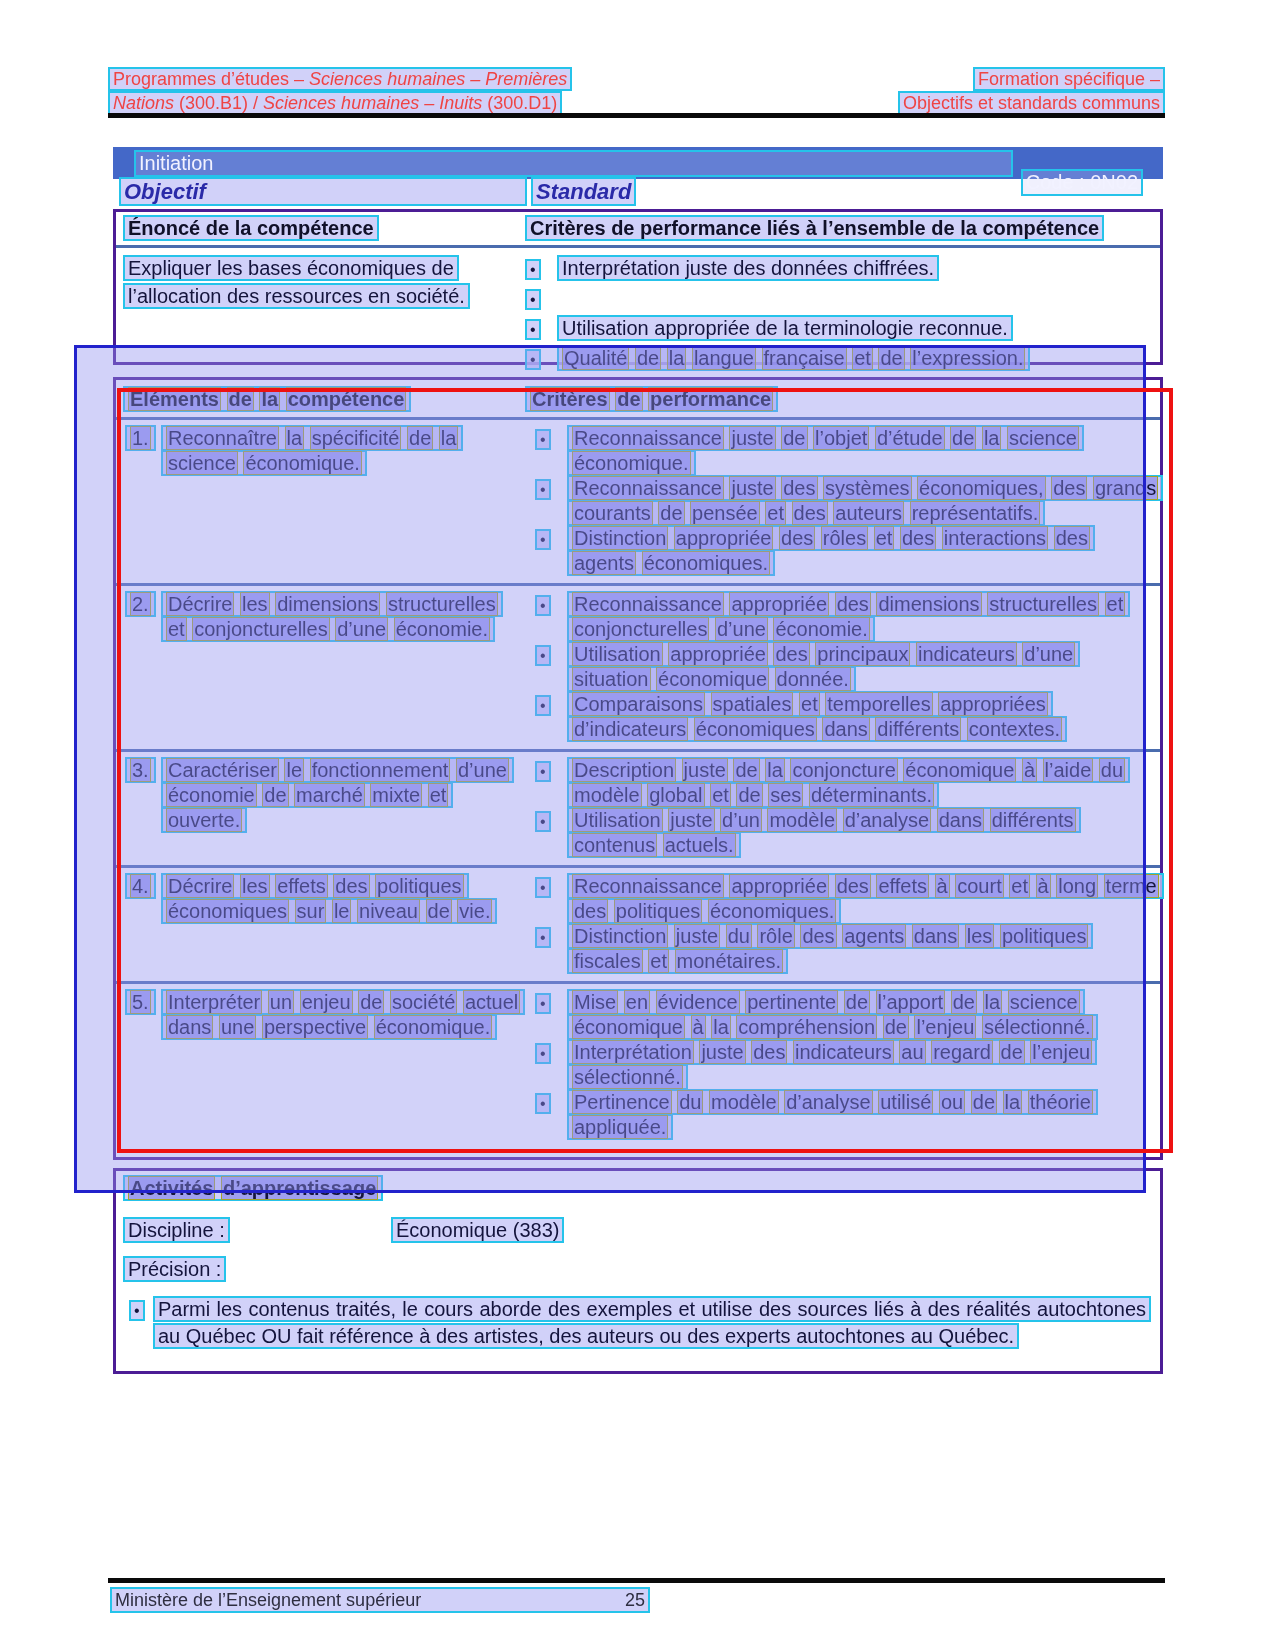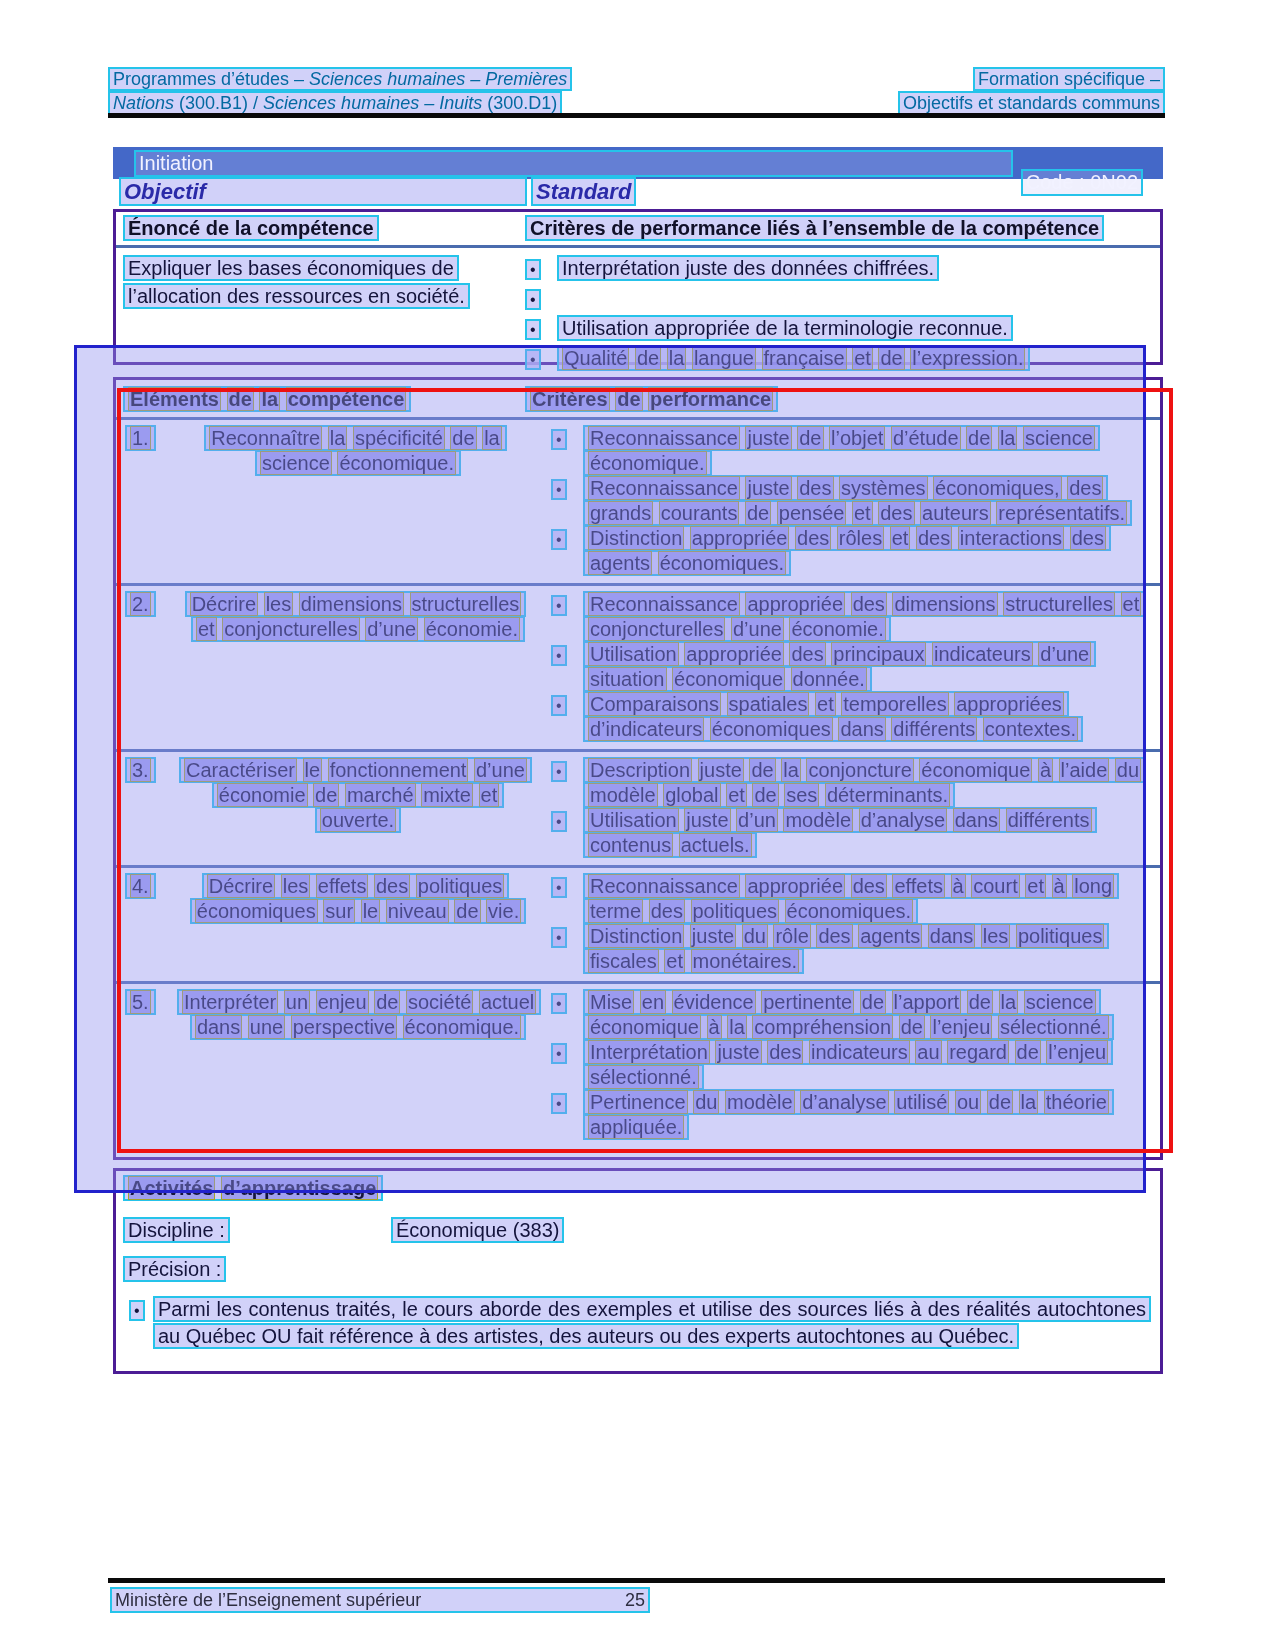--- a/index.html
+++ b/index.html
@@ -25,21 +25,21 @@
     background:rgba(148,148,240,0.42);
     border:3px solid #2222cc;
     z-index:40; pointer-events:none;
   }
   .table-outline-red{
     position:absolute; left:117px; top:388px; width:1048px; height:757px;
     border:4px solid #ee1111; z-index:41; pointer-events:none;
   }
   
   .doc-header{ position:absolute; left:108px; top:68px; width:1057px;
-    display:flex; justify-content:space-between; font-size:18px; line-height:22px; color:#0369a1;}
+    display:flex; justify-content:space-between; font-size:18px; line-height:22px; color:#ef4444;}
   .doc-header .rgt{ text-align:right;}
   .hline{ display:block; margin-bottom:2px;}
   .ital{ font-style:italic;}
   .rule-black{ position:absolute; left:108px; width:1057px; height:5px; background:#0a0a0a;}
   .rule-top{ top:113px;}
   .rule-bottom{ top:1578px;}
 
   .banner{ position:absolute; left:113px; top:147px; width:1050px; height:27px;
     background:#4468c8; color:#f2f2ff; font-size:20px;
     display:flex; align-items:center; justify-content:flex-end; padding:16px; box-sizing:border-box;}
@@ -66,21 +66,21 @@
   .enonce-left{ position:absolute; left:7px; top:6px; width:356px;}
   .enonce-right{ position:absolute; left:409px; top:6px; width:628px;}
   .crit-item{ display:flex; align-items:flex-start;}
   .crit-item .bullet-cell{ width:32px; flex:0 0 32px;}
   .bullet{ font-size:16px;}
   .crit-text{ flex:1;}
 
   .t-row{ display:flex; font-size:20px; line-height:25px; padding:6px 0 7px 0;}
   .t-row + .t-row{ border-top:3px solid #4a6cae;}
   .c-num{ width:30px; flex:0 0 30px; padding-left:9px;}
-  .c-el{ width:362px; flex:0 0 362px; margin-left:22px;text-align:center;}
+  .c-el{ width:362px; flex:0 0 362px; margin-left:6px;}
   .c-crit{ flex:1; margin-left:12px;}
   .c-crit .crit-item{ margin:0;}
   .c-crit .crit-text{ max-width:592px;}
   .elements-box .hdr-row{ padding:8px 0 6px 0;}
 
   .act-header{ font-weight:bold; font-size:20px; padding:5px 0 4px 7px; line-height:24px;}
   .act-body{ font-size:20px; line-height:26px; padding:0 7px 0 7px;}
   .a-row{ display:flex; margin-top:13px;}
   .a-label{ width:268px; flex:0 0 268px;}
   .a-value{ flex:1;}

